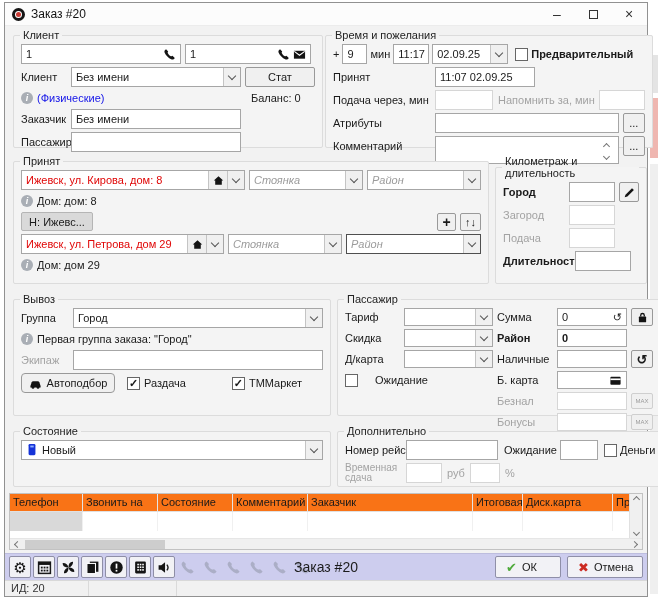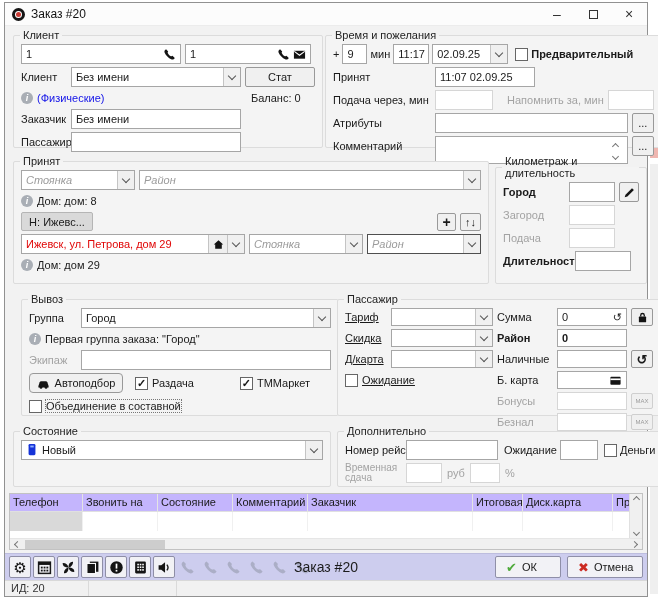--- a/index.html
+++ b/index.html
@@ -73,31 +73,31 @@
         align-items: center; justify-content: center; }
 
   .ic  { width: 13px; height: 13px; fill: #141414; flex: none; }
   .ic12 { width: 11px; height: 11px; }
   .ic15 { width: 15px; height: 15px; }
 
   .spincol { margin-left: auto; align-self: stretch; width: 14px; display: flex;
              flex-direction: column; align-items: center; justify-content: space-around; }
 
   
-  .costL { width: 148px; display: flex; align-items: center; gap: 4px; flex: none; text-decoration: underline; }
+  .costL { width: 148px; display: flex; align-items: center; gap: 17px; flex: none; }
   .costLbl { width: 56px; flex: none; }
   .costIn { width: 70px; flex: none; }
   .costBtn { width: 24px; flex: none; display: flex; justify-content: flex-start; }
 
   
   .tbl { position: absolute; left: 4px; top: 490px; width: 634px; height: 57px;
          background: #fff; border: 1px solid #c2c2c2; display: flex; flex-direction: column; }
   .tmain { display: flex; flex: 1; }
   .tcols { flex: 1; overflow: hidden; }
-  .thead { display: flex; height: 18px; background: #c4b5fd; border-bottom: 1px solid #e0e0e0; }
+  .thead { display: flex; height: 18px; background: #f97316; border-bottom: 1px solid #e0e0e0; }
   .th { border-right: 1px solid #e4e4e4; padding: 2px 3px; overflow: hidden;
         white-space: nowrap; flex: none; }
   .trow { display: flex; height: 19px; }
   .td { border-right: 1px solid #f0f0f0; height: 100%; flex: none; }
   .tdsel { background: #d9d9d9; }
   .vscroll { width: 13px; background: #f0f0f0; border-left: 1px solid #e0e0e0; display: flex;
              flex-direction: column; justify-content: space-between; align-items: center;
              padding: 3px 0; }
   .hscroll { height: 11px; background: #f0f0f0; border-top: 1px solid #e6e6e6;
              display: flex; align-items: center; }
@@ -309,21 +309,21 @@
       </div>
       <div class="row">
         <span class="lb" style="width:98px">Принят</span>
         <div class="in" style="width:100px">
           <span>11:07 02.09.25</span>
         </div>
       </div>
       <div class="row">
         <span class="lb" style="width:98px">Подача через, мин</span>
         <div class="ind" style="width:58px"></div>
-        <span class="lbg" style="margin-left:10px">Напомнить за, мин</span>
+        <span class="lbg" style="margin-left:1px">Напомнить за, мин</span>
         <div class="ind" style="width:46px"></div>
       </div>
       <div class="row">
         <span class="lb" style="width:98px">Атрибуты</span>
         <div class="in" style="flex:1"></div>
         <div class="btn" style="width:22px;padding:0">
             <span>...</span>
           </div>
       </div>
       <div class="row" style="height:28px;align-items:flex-start">
@@ -336,20 +336,31 @@
         </div>
         <div class="btn" style="width:22px;padding:0">
             <span>...</span>
           </div>
       </div>
     </fieldset>
 
     <fieldset style="left:8px;top:152px;width:476px;height:129px">
       <legend>Принят</legend>
       <div class="row">
+        <div class="cmb" style="width:224px">
+          <span class="val red">Ижевск, ул. Кирова, дом: 8</span>
+          <span class="hbox">
+              <svg class="ic ic12">
+                <use href="#i-home"></use>
+              </svg>
+            </span>
+          <span class="arr" style="margin-left:0">
+              <i class="chv"></i>
+            </span>
+        </div>
         <div class="cmb" style="width:114px">
           <span class="val ph">Стоянка</span>
           <span class="arr">
               <i class="chv"></i>
             </span>
         </div>
         <div class="cmb" style="flex:1">
           <span class="val ph">Район</span>
           <span class="arr">
               <i class="chv"></i>
@@ -368,21 +379,21 @@
         </div>
         <div class="btn" style="width:19px;height:18px;padding:0;margin-left:auto;font-size:14px;font-weight:bold">
           <span>+</span>
         </div>
         <div class="btn" style="width:21px;height:18px;padding:0;gap:0">
           <span>↑</span>
             <span>↓</span>
         </div>
       </div>
       <div class="row">
-        <div class="cmb" style="width:224px">
+        <div class="cmb" style="width:203px">
           <span class="val red">Ижевск, ул. Петрова, дом 29</span>
           <span class="hbox">
               <svg class="ic ic12">
                 <use href="#i-home"></use>
               </svg>
             </span>
           <span class="arr" style="margin-left:0">
               <i class="chv"></i>
             </span>
         </div>
@@ -425,21 +436,21 @@
       <div class="row">
         <span class="lbg" style="width:62px">Подача</span>
         <div class="ind" style="width:46px"></div>
       </div>
       <div class="row">
         <span class="lbb" style="width:68px">Длительность</span>
         <div class="in" style="width:56px"></div>
       </div>
     </fieldset>
 
-    <fieldset style="left:16px;top:290px;width:318px;height:123px">
+    <fieldset style="left:8px;top:290px;width:318px;height:123px">
       <legend>Вывоз</legend>
       <div class="row">
         <span class="lb" style="width:48px">Группа</span>
         <div class="cmb" style="flex:1">
           <span class="val">Город</span>
           <span class="arr">
               <i class="chv"></i>
             </span>
         </div>
       </div>
@@ -461,24 +472,20 @@
           <span>Автоподбор</span>
         </div>
         <span class="cb" style="margin-left:8px">
             <span>✓</span>
           </span>
         <span class="lb">Раздача</span>
         <span class="cb" style="margin-left:42px">
             <span>✓</span>
           </span>
         <span class="lb">ТММаркет</span>
-      </div>
-      <div class="row">
-        <span class="cb"></span>
-        <span class="lb focuslbl">Объединение в составной</span>
       </div>
     </fieldset>
 
     <fieldset style="left:332px;top:290px;width:304px;height:123px">
       <legend>Пассажир</legend>
       <div class="row" style="height:18px">
         <div class="costL">
           <span class="lb" style="width:42px">Тариф</span>
           <div class="cmb" style="flex:1;height:18px">
               <span class="arr">
@@ -537,31 +544,31 @@
         </div>
         <span class="lb costLbl">Б. карта</span>
         <div class="in costIn" style="height:18px">
           <svg class="ic" style="margin-left:auto">
               <use href="#i-card"></use>
             </svg>
         </div>
       </div>
       <div class="row" style="height:18px">
         <div class="costL"></div>
-        <span class="lbg costLbl">Бонусы</span>
+        <span class="lbg costLbl">Безнал</span>
         <div class="ind costIn" style="height:18px"></div>
         <div class="costBtn">
             <div class="btn" style="width:22px;height:16px;padding:0;font-size:6px;color:#9a9a9a;border-color:#cfcfcf">
           <span>MAX</span>
         </div>
           </div>
       </div>
       <div class="row" style="height:18px">
         <div class="costL"></div>
-        <span class="lbg costLbl">Безнал</span>
+        <span class="lbg costLbl">Бонусы</span>
         <div class="ind costIn" style="height:18px"></div>
         <div class="costBtn">
             <div class="btn" style="width:22px;height:16px;padding:0;font-size:6px;color:#9a9a9a;border-color:#cfcfcf">
           <span>MAX</span>
         </div>
           </div>
       </div>
     </fieldset>
 
     <fieldset style="left:8px;top:422px;width:318px;height:62px">

